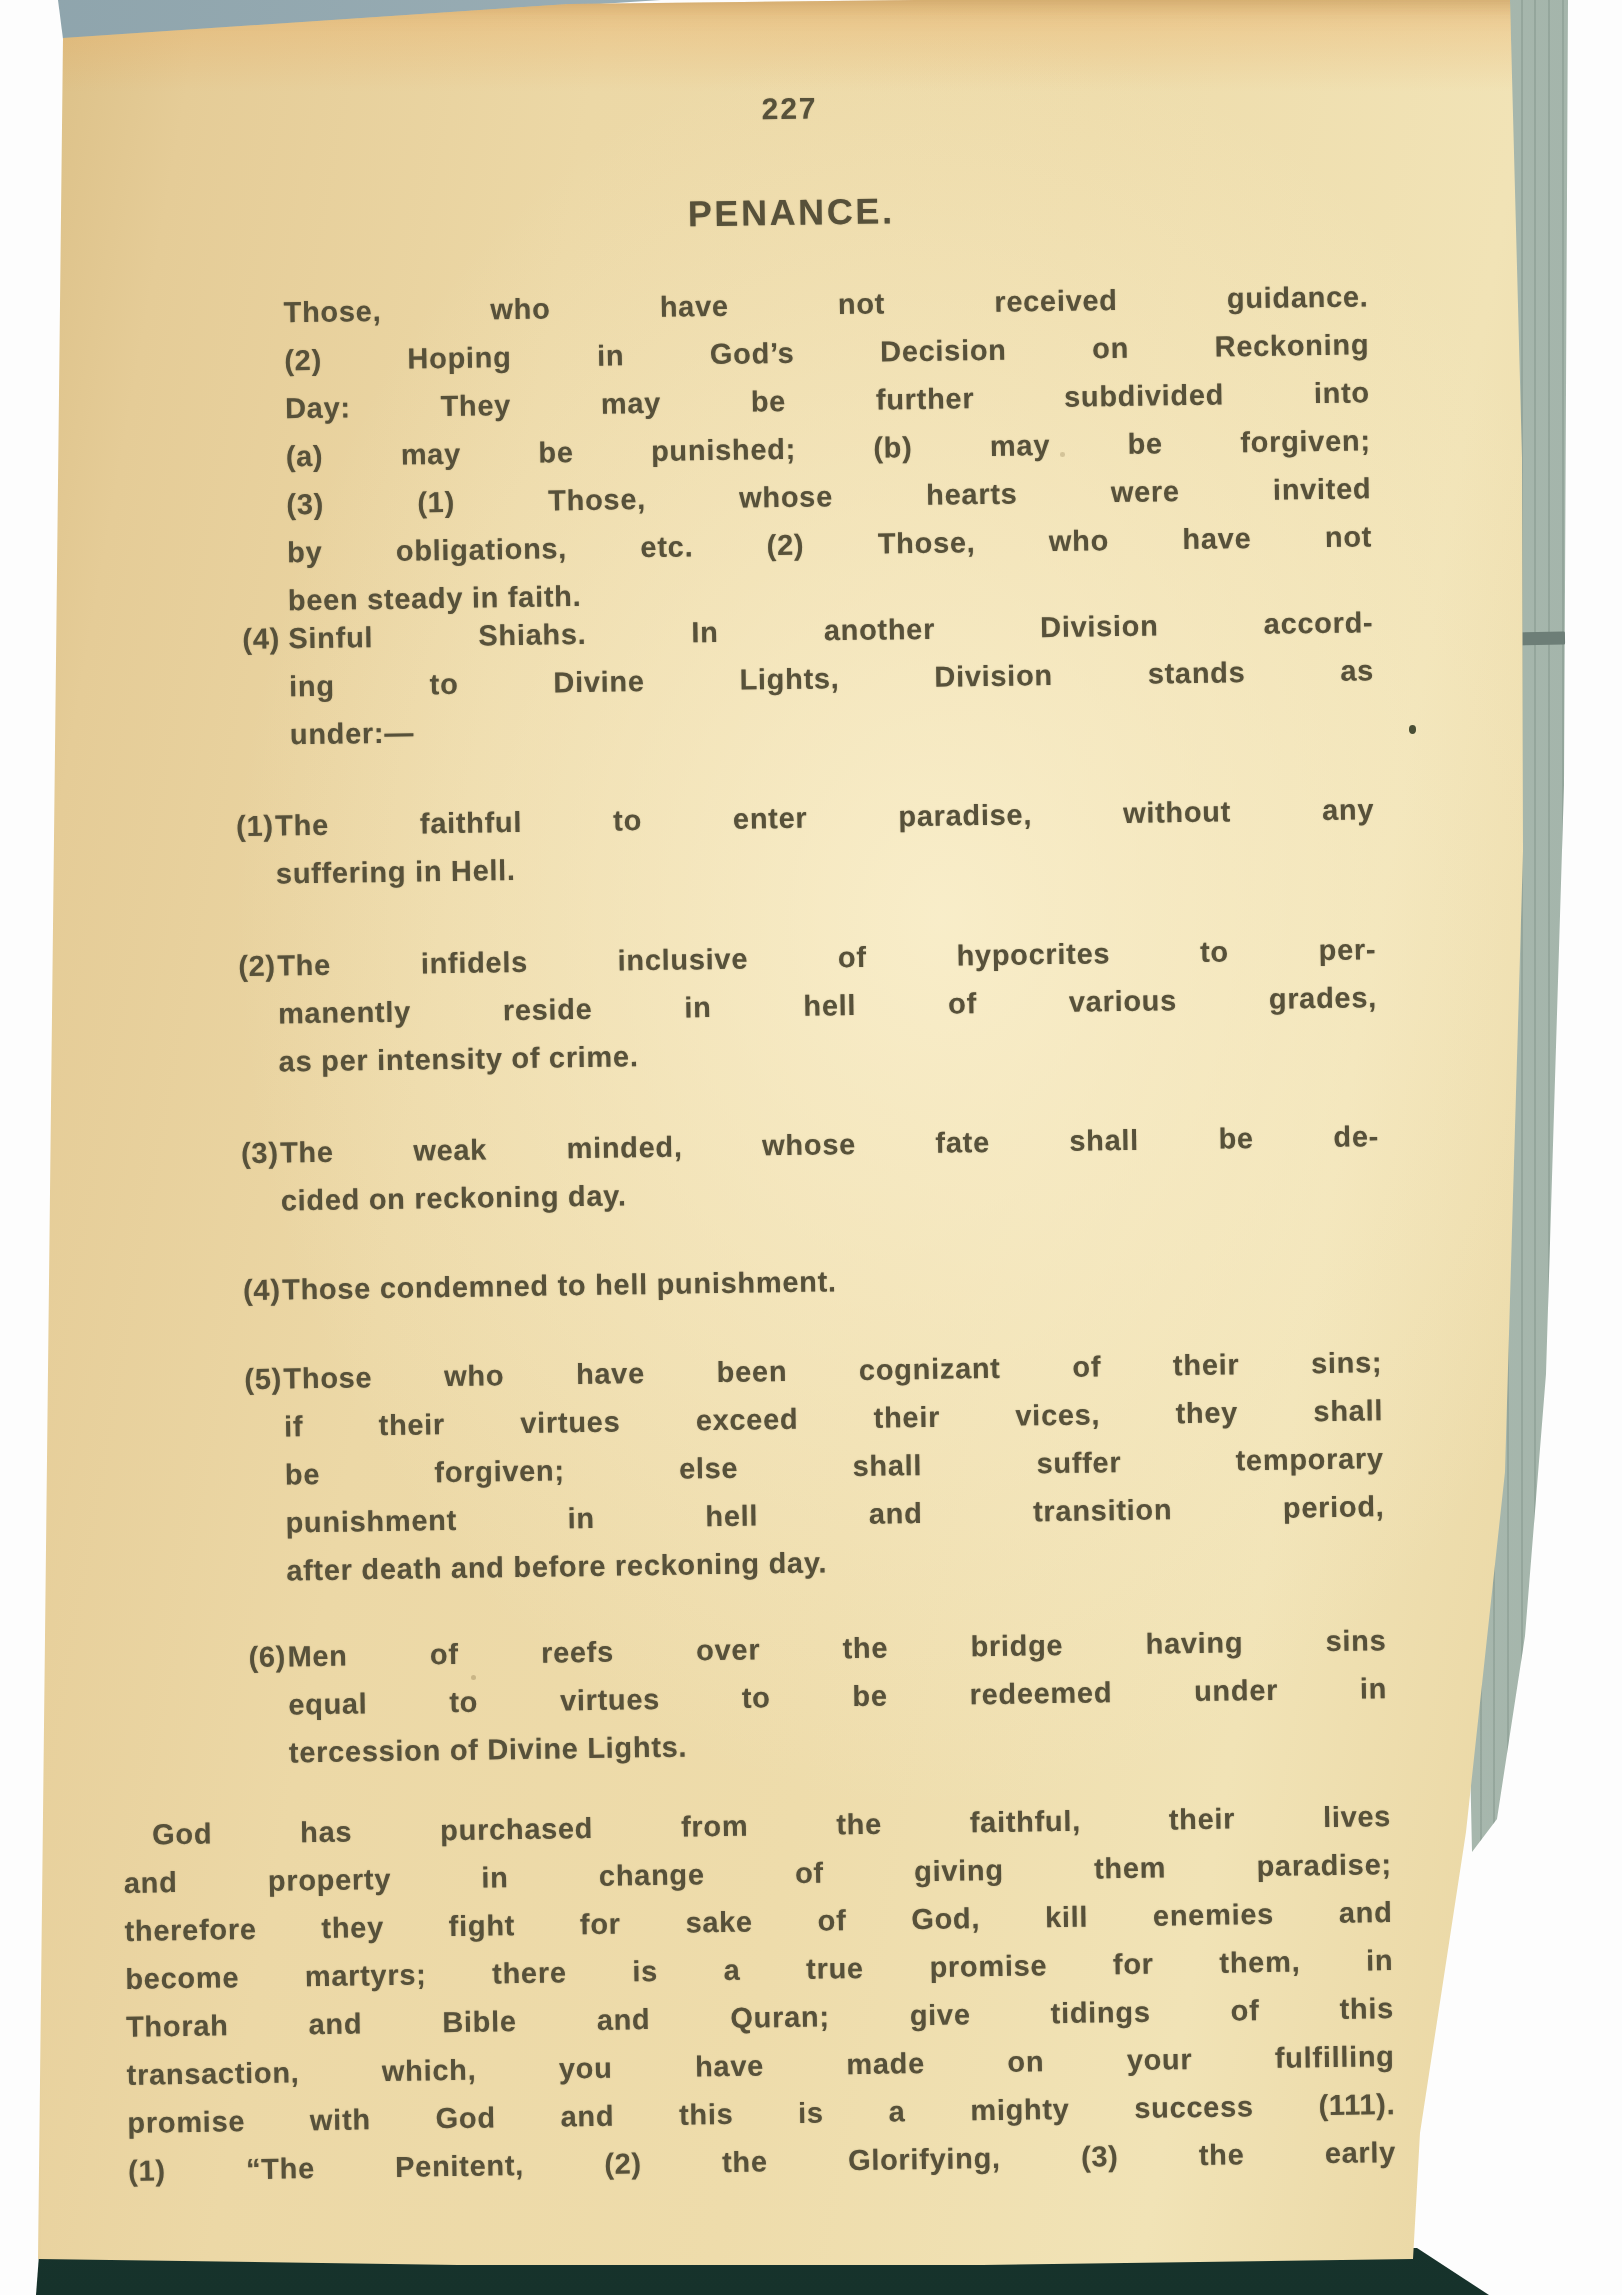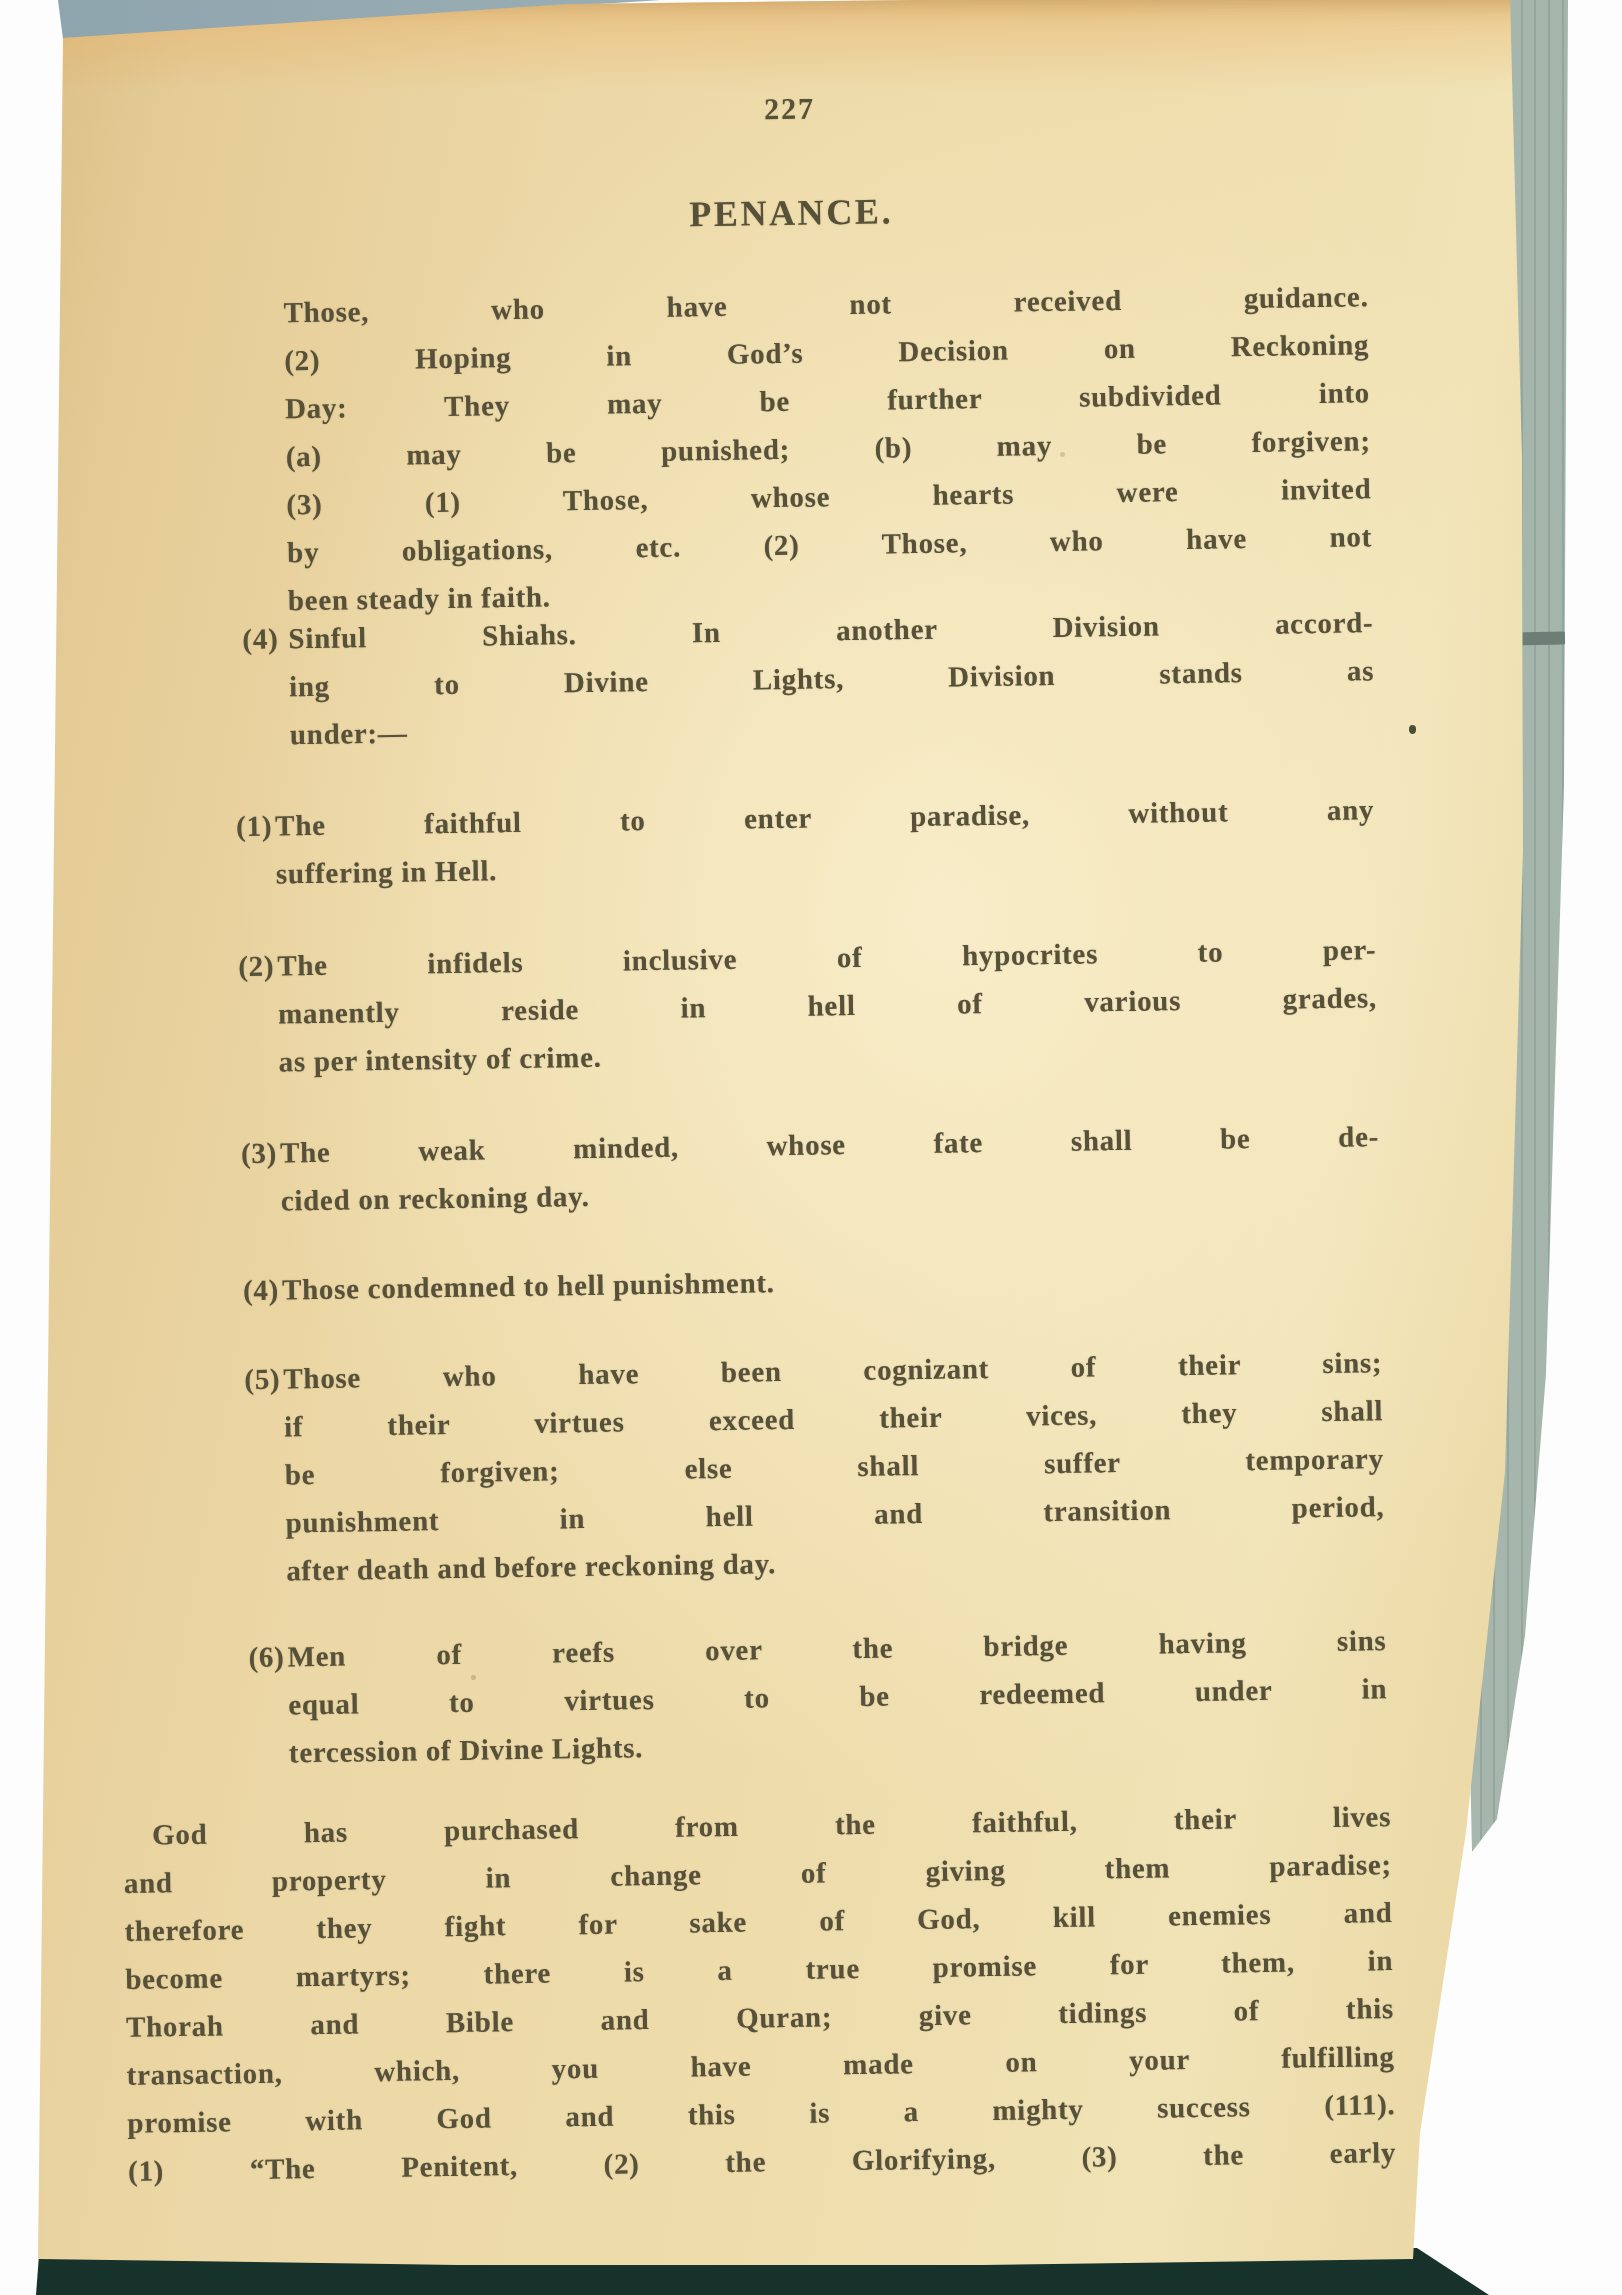--- a/index.html
+++ b/index.html
@@ -1,19 +1,19 @@
 <!DOCTYPE html>
 <html style="font-size:10.5px"><head>
 <meta charset="utf-8">
 <style>
   html,body { margin:0; padding:0; background:#ffffff; }
   .canvas {
     position:relative; width:1622px; height:2295px; overflow:hidden;
     background:#fdfdfd;
-    font-family:Liberation Serif, serif;
+    font-family:Liberation Sans, sans-serif;
   }
   
   .edge-strip-right {
     position:absolute; inset:0;
     clip-path: polygon(1505px 0px, 1568px 0px, 1564px 785px, 1546px 1374px, 1525px 1636px, 1497px 1819px, 1472px 1852px, 1466px 1570px, 1498px 982px, 1502px 458px);
     background:
       repeating-linear-gradient(to right, rgba(88,108,98,0.22) 0px, rgba(88,108,98,0.22) 2px, rgba(0,0,0,0) 2px, rgba(0,0,0,0) 13.7px),
       linear-gradient(to right, #9fb2a9 0%, #b9c6bc 45%, #a3b4aa 100%);
   }
   .edge-dash {

